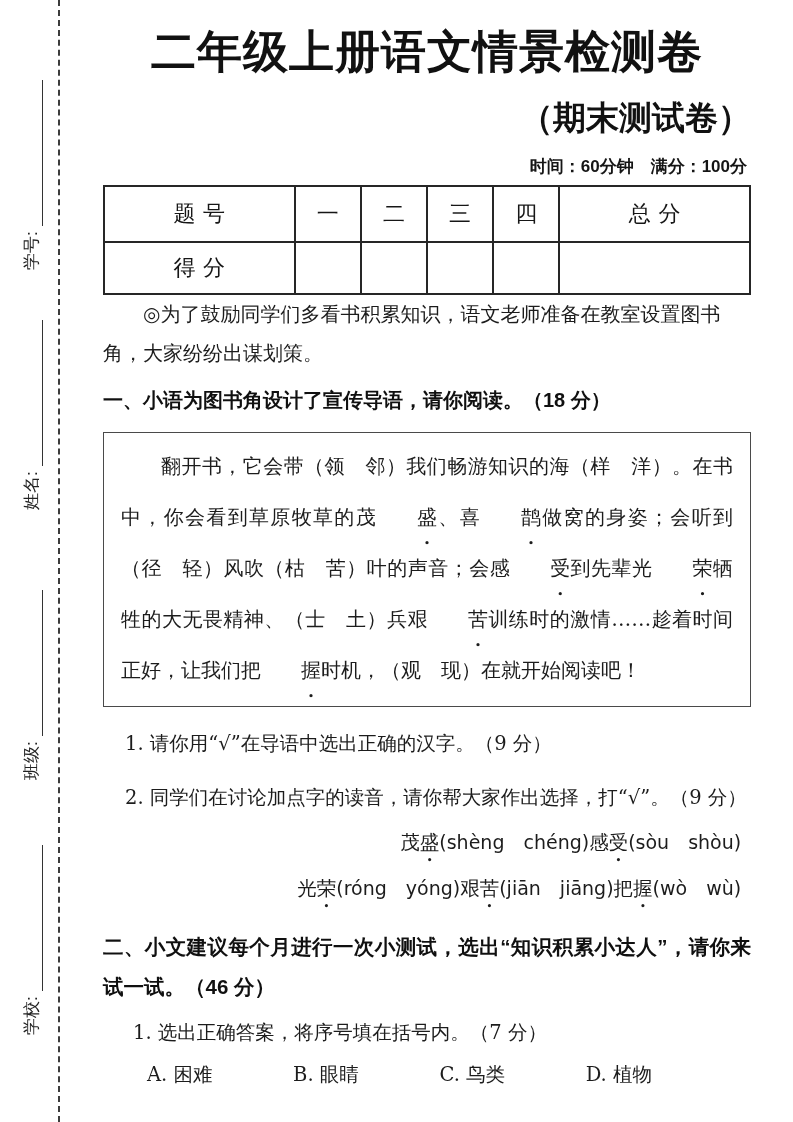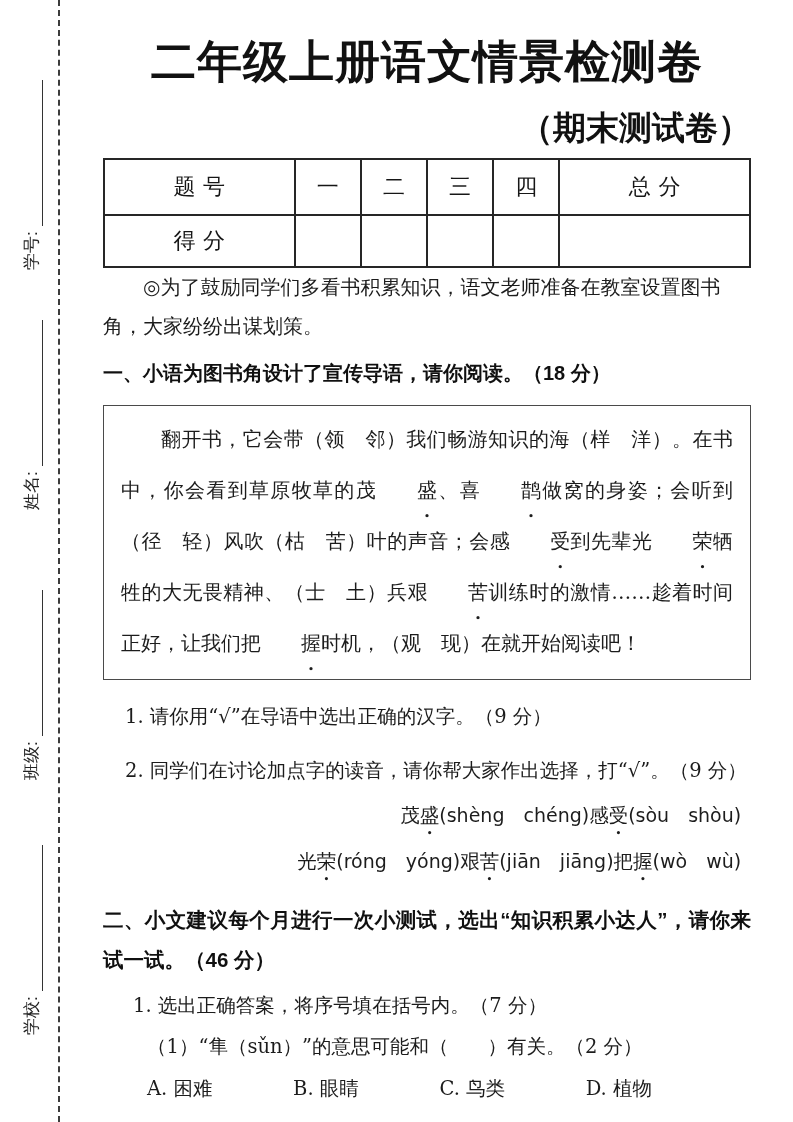--- a/index.html
+++ b/index.html
@@ -16,21 +16,21 @@
   }
   .margin-group {
     position:absolute; left:-65px; width:190px; height:26px;
     transform:rotate(-90deg);
     display:flex; align-items:flex-end; gap:5px;
     font-size:17px; font-family:"Liberation Sans",sans-serif; color:#222;
   }
   .m-line { flex:1; border-bottom:1.6px solid #333; height:1.1em; }
   .mg-0 { top:162px; } .mg-1 { top:402px; } .mg-2 { top:672px; } .mg-3 { top:927px; }
 
-  .content { position:absolute; left:103px; top:10px; width:648px; }
+  .content { position:absolute; left:103px; top:0; width:648px; }
 
   .title {
     margin-top:24px; text-align:center;
     font-family:"Liberation Sans",sans-serif; font-weight:900;
     font-size:45px; letter-spacing:1px; line-height:1.25; color:#111;
   }
   .subtitle {
     margin-top:16px; text-align:right;
     font-family:"Liberation Sans",sans-serif; font-weight:800;
     font-size:33px; color:#111;
@@ -100,20 +100,21 @@
   </div>
   <div class="margin-group mg-3">
     <span>学校:</span>
     <span class="m-line"></span>
   </div>
 
   <div class="content">
 
     <div class="title">二年级上册语文情景检测卷</div>
     <div class="subtitle">（期末测试卷）</div>
+    <div class="info-line">时间：60分钟　满分：100分</div>
 
     <table class="score">
       <tbody>
         <tr class="r1">
           <td class="cell-wide">题号</td>
           <td>一</td>
           <td>二</td>
           <td>三</td>
           <td>四</td>
           <td class="cell-wide">总分</td>
@@ -144,21 +145,20 @@
       </div>
     <div class="pinyin-row">
         <span><span>光</span><span class="dot">荣</span><span class="py">(róng　yóng)</span></span>
         <span><span>艰</span><span class="dot">苦</span><span class="py">(jiān　jiāng)</span></span>
         <span><span>把</span><span class="dot">握</span><span class="py">(wò　wù)</span></span>
       </div>
 
     <div class="sec-head two">二、小文建议每个月进行一次小测试，选出“知识积累小达人”，请你来试一试。（46 分）</div>
 
     <div class="sub-q">1. 选出正确答案，将序号填在括号内。（7 分）</div>
-    <div class="sub-q2">（1）“隼（sǔn）”的意思可能和（　　）有关。（2 分）</div>
 
     <div class="options">
       <span>A. 困难</span>
       <span>B. 眼睛</span>
       <span>C. 鸟类</span>
       <span>D. 植物</span>
     </div>
 
   </div>
 </div>

